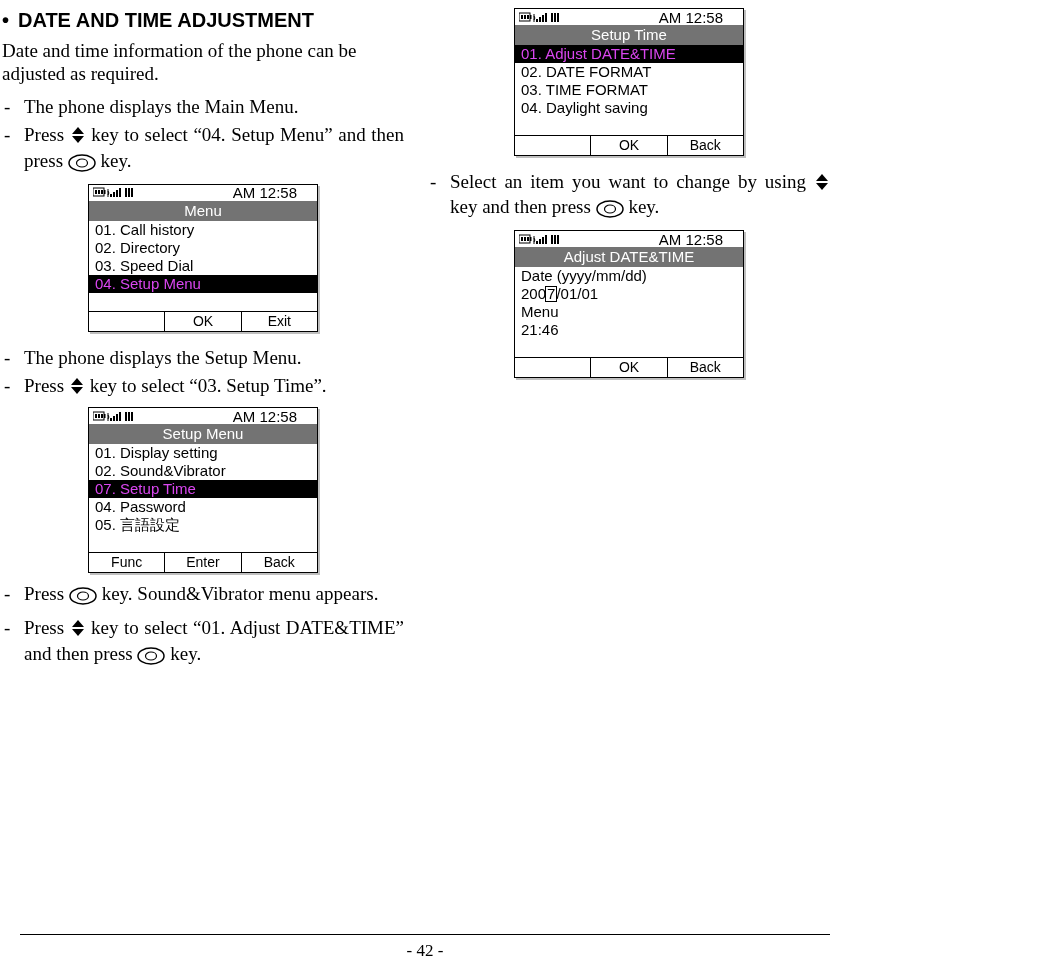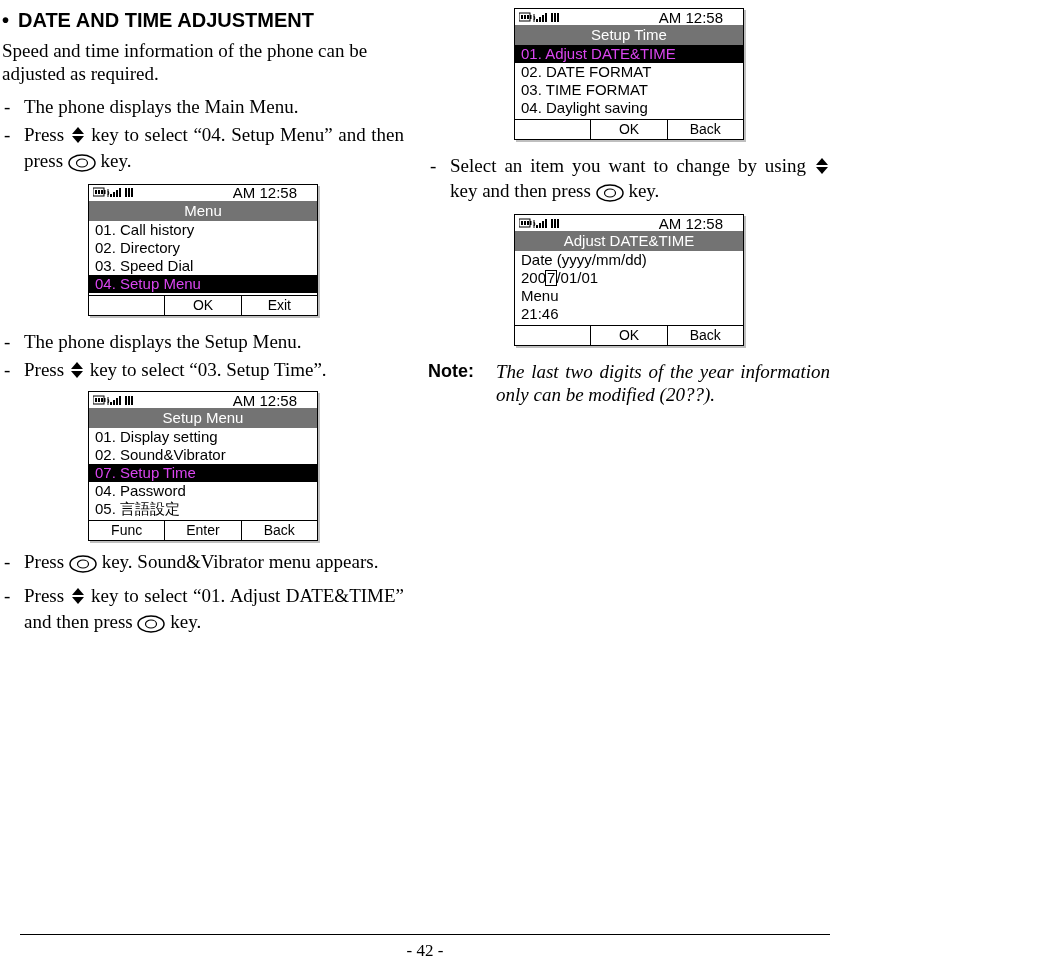--- a/index.html
+++ b/index.html
@@ -15,40 +15,40 @@
   .btn-menu{display:inline-block;border:1px solid #000;border-top-width:2px;font-family:Arial,Helvetica,sans-serif;font-size:15px;padding:0 14px 1px;line-height:16px;vertical-align:2px;background:#fff}
   .key-updown{display:inline-block;vertical-align:-3px}
   .key-enter{display:inline-block;vertical-align:-5px}
   .phone-wrap{text-align:center;margin:6px 0 10px 0}
   .phone{display:inline-block;text-align:left;font-family:Arial,Helvetica,sans-serif;font-size:15px;border:1px solid #000;background:#fff;position:relative;box-shadow:2px 2px 0 #bfbfbf}
   .phone .status{display:flex;justify-content:space-between;align-items:center;padding:1px 20px 0 4px;height:15px}
   .phone .status svg{display:block}
   .phone .title{background:#737373;color:#fff;text-align:center;font-weight:normal;padding:1px 0}
   .phone .row{padding:0 6px;line-height:18px;white-space:nowrap}
   .phone .row.sel{background:#000;color:#d946ef}
-  .phone .soft{display:flex;border-top:1px solid #000;margin-top:2px}
+  .phone .soft{display:flex;border-top:1px solid #000;margin-top:18px}
   .phone .soft>div{flex:1;text-align:center;font-size:14px;padding:1px 0}
   .phone .soft>div+div{border-left:1px solid #000}
   .phone.w228{width:228px}
   .phone .cursor{display:inline-block;border:1px solid #000;padding:0 1px;margin:0 -1px;line-height:14px}
   .note-row{display:flex;gap:12px;margin-top:8px}
   .note-label{font-weight:bold;font-family:Arial,Helvetica,sans-serif;font-size:18px;min-width:56px}
   .note-body{font-style:italic;text-align:justify;flex:1}
   .footer{position:absolute;left:20px;right:20px;bottom:12px;text-align:center;border-top:1px solid #000;padding-top:6px;font-size:17px}
   .just{text-align:justify}
 </style>
 </head>
 <body>
 
 <div class="page">
 <div class="cols">
 
   <div class="block">
     <h1><span class="bullet">•</span><span>DATE AND TIME ADJUSTMENT</span></h1>
-    <p>Speed and time information of the phone can be adjusted as required.</p>
+    <p>Date and time information of the phone can be adjusted as required.</p>
   </div>
 
   <div class="block">
     <ul class="steps">
       <li>The phone displays the Main Menu.</li>
       <li class="just">
         <span>Press </span><span class="key-updown"><svg width="16" height="18" viewBox="0 0 16 18">
                 <polygon points="8,1 14,8 2,8" fill="#000"></polygon>
                 <polygon points="8,17 14,10 2,10" fill="#000"></polygon>
               </svg></span><span> key to select “04. Setup Menu” and then press </span><span class="key-enter"><svg width="28" height="18" viewBox="0 0 28 18">
@@ -241,21 +241,17 @@
       <div class="row">Menu</div>
       <div class="row">21:46</div>
       <div class="soft">
         <div></div>
         <div>OK</div>
         <div>Back</div>
       </div>
     </div>
   </div>
 
-  <div class="block note-row">
-    <div class="note-label">Note:</div>
-    <div class="note-body">The last two digits of the year information only can be modified (20??).</div>
-  </div>
 
 </div>
 
 <div class="footer">- 42 -</div>
 </div>
 
 </body></html>

